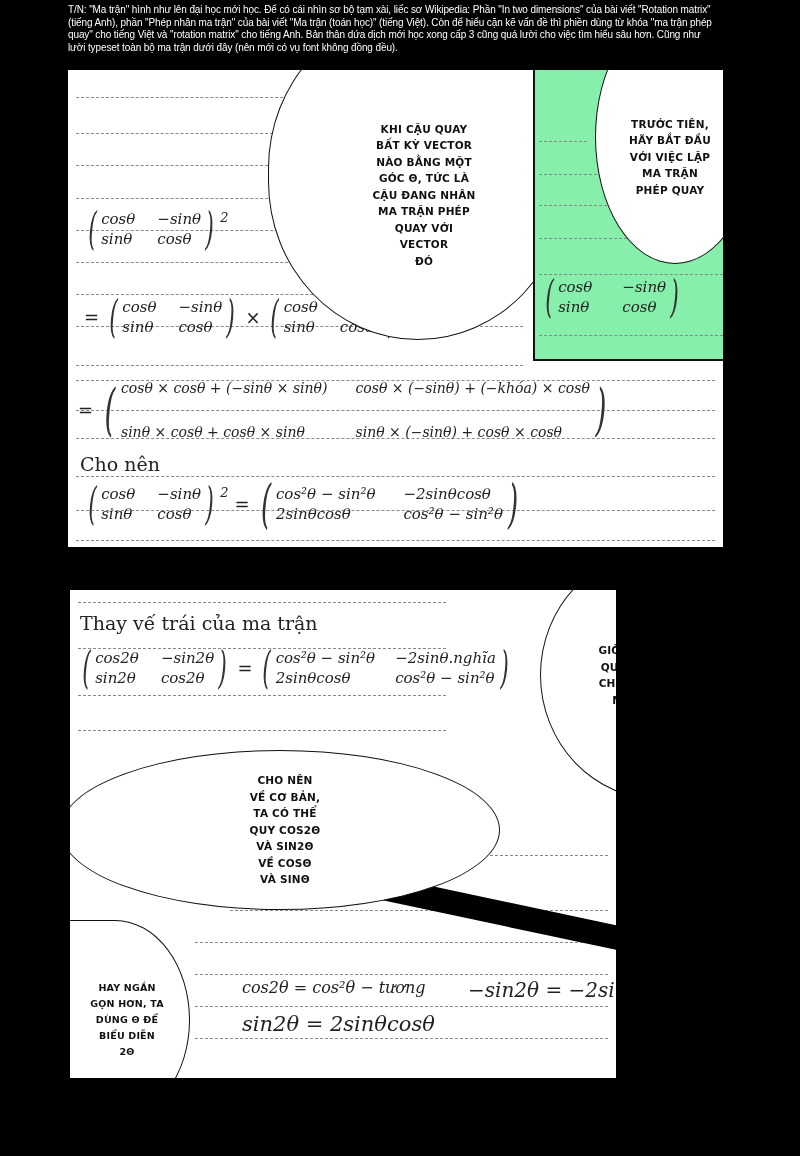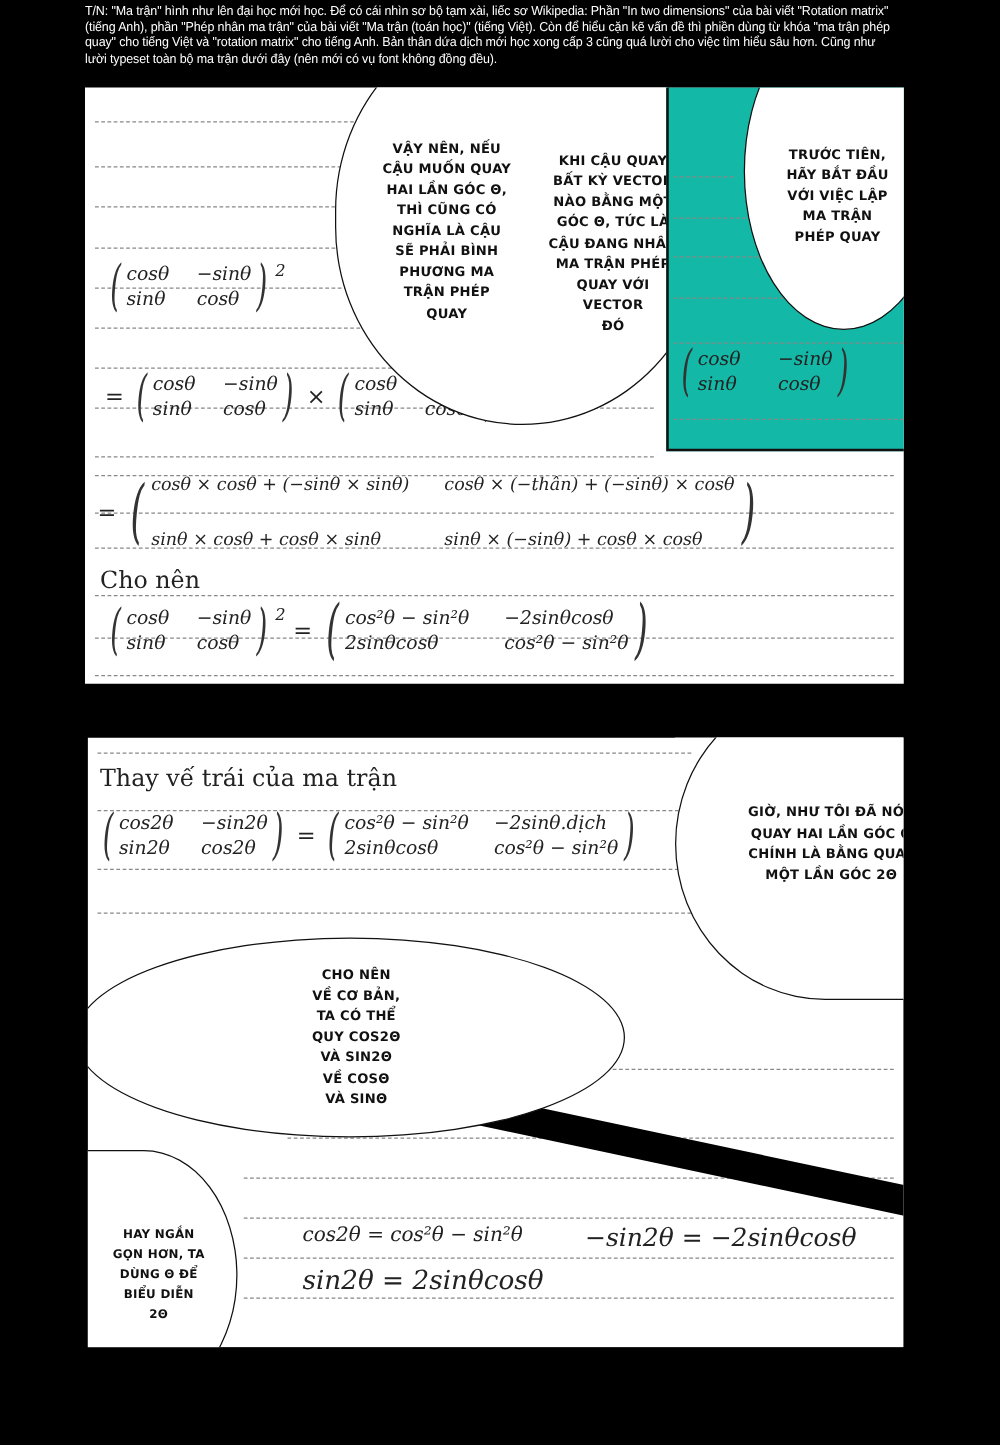--- a/index.html
+++ b/index.html
@@ -97,21 +97,21 @@
       <span>cosθ</span>
     </div>
     <span class="paren">)</span>
   </div>
 
   <div class="matrix" style="left:4px; top:310px;">
     <span class="op">=</span>
     <span class="paren" style="font-size:56px;">(</span>
     <div class="mgrid" style="column-gap:34px; font-size:14px; row-gap:6px;gap:28px;">
       <span>cosθ × cosθ + (−sinθ × sinθ)</span>
-      <span>cosθ × (−thân) + (−sinθ) × cosθ</span>
+      <span>cosθ × (−sinθ) + (−khóa) × cosθ</span>
       <span>sinθ × cosθ + cosθ × sinθ</span>
       <span>sinθ × (−sinθ) + cosθ × cosθ</span>
     </div>
     <span class="paren" style="font-size:56px;">)</span>
   </div>
 
   <div class="hand" style="left:12px; top:383px; font-size:19px; font-style:normal; font-family:'DejaVu Serif', serif;">Cho nên</div>
 
   <div class="matrix" style="left:16px; top:408px;">
     <span class="paren">(</span>
@@ -128,41 +128,32 @@
     <div class="mgrid" style="column-gap:28px;">
       <span>cos²θ − sin²θ</span>
       <span>−2sinθcosθ</span>
       <span>2sinθcosθ</span>
       <span>cos²θ − sin²θ</span>
     </div>
     <span class="paren" style="font-size:52px;">)</span>
   </div>
 
   <div class="bubble" style="left:200px; top:-60px; width:300px; height:330px; border-radius:50% / 48%; justify-content:space-around; padding:40px 10px 0 22px;">
-    <div class="btext" style="margin-top:-20px;">Vậy nên, nếu
-cậu muốn quay
-hai lần góc θ,
-thì cũng có
-nghĩa là cậu
-sẽ phải bình
-phương ma
-trận phép
-quay</div>
     <div class="btext" style="">Khi cậu quay
 bất kỳ vector
 nào bằng một
 góc θ, tức là
 cậu đang nhân
 ma trận phép
 quay với
 vector
 đó</div>
   </div>
 
-  <div style="position:absolute; left:465px; top:-2px; width:196px; height:293px; border:2px solid #111; background:#14b8a6; overflow:hidden;">
+  <div style="position:absolute; left:465px; top:-2px; width:196px; height:293px; border:2px solid #111; background:#86efac; overflow:hidden;">
     <div class="ruled" style="top:71px; left:4px; right:140px;"></div>
     <div class="ruled" style="top:104px; left:4px; right:130px;"></div>
     <div class="ruled" style="top:135px; left:4px; right:120px;"></div>
     <div class="ruled" style="top:168px; left:4px; right:100px;"></div>
     <div class="ruled" style="top:204px; left:4px; right:4px;"></div>
     <div class="ruled" style="top:265px; left:4px; right:4px;"></div>
     <div class="bubble" style="left:60px; top:-60px; width:160px; height:254px; border-radius:50%; padding:40px 10px 0 0;">
       <div class="btext">Trước tiên,
 hãy bắt đầu
 với việc lập
@@ -175,21 +166,21 @@
         <span>cosθ</span>
         <span>−sinθ</span>
         <span>sinθ</span>
         <span>cosθ</span>
       </div>
       <span class="paren">)</span>
     </div>
   </div>
 </div>
 
-<div class="panel" style="left:70px; top:590px; width:653px; height:488px; clip-path: polygon(0 0, 470px 0, 470px -30px, 653px -30px, 653px 100%, 0 100%);">
+<div class="panel" style="left:70px; top:590px; width:546px; height:488px; clip-path: polygon(0 0, 470px 0, 470px -30px, 653px -30px, 653px 100%, 0 100%);">
   <div class="ruled" style="top:12px; right:170px;"></div>
   <div class="ruled" style="top:58px; right:170px;"></div>
   <div class="ruled" style="top:105px; right:170px;"></div>
   <div class="ruled" style="top:140px; right:170px;"></div>
   <div class="ruled" style="top:265px; left:400px;"></div>
   <div class="ruled" style="top:320px; left:160px;"></div>
   <div class="ruled" style="top:352px; left:125px;"></div>
   <div class="ruled" style="top:384px; left:125px;"></div>
   <div class="ruled" style="top:416px; left:125px;"></div>
   <div class="ruled" style="top:448px; left:125px;"></div>
@@ -202,21 +193,21 @@
       <span>cos2θ</span>
       <span>−sin2θ</span>
       <span>sin2θ</span>
       <span>cos2θ</span>
     </div>
     <span class="paren">)</span>
     <span class="op">=</span>
     <span class="paren">(</span>
     <div class="mgrid" style="column-gap:20px;">
       <span>cos²θ − sin²θ</span>
-      <span>−2sinθ.dịch</span>
+      <span>−2sinθ.nghĩa</span>
       <span>2sinθcosθ</span>
       <span>cos²θ − sin²θ</span>
     </div>
     <span class="paren">)</span>
   </div>
 
   <div class="stripe" style="left:-20px; top:215px; width:720px; height:24px; transform: rotate(12deg); transform-origin:left top;"></div>
 
   <div class="bubble" style="left:470px; top:-40px; width:240px; height:250px; border-radius:50% 0 0 50% / 50% 0 0 50%; padding-left:10px;">
     <div class="btext">Giờ, như tôi đã nói,
@@ -237,16 +228,16 @@
 
 
   <div class="bubble" style="left:-30px; top:330px; width:150px; height:200px; border-radius:0 50% 50% 0 / 0 50% 50% 0; padding-left:24px;text-align:center;">
     <div class="btext" style="font-size:9.5px; line-height:16px;">Hay ngắn
 gọn hơn, ta
 dùng θ để
 biểu diễn
 2θ</div>
   </div>
 
-  <div class="hand" style="left:172px; top:388px; font-size:16px;">cos2θ = cos²θ − sin²θ</div>
+  <div class="hand" style="left:172px; top:388px; font-size:16px;">cos2θ = cos²θ − tương</div>
   <div class="hand" style="left:398px; top:388px; font-size:20px;">−sin2θ = −2sinθcosθ</div>
   <div class="hand" style="left:172px; top:422px; font-size:21px;">sin2θ = 2sinθcosθ</div>
 </div>
 
 </body></html>

